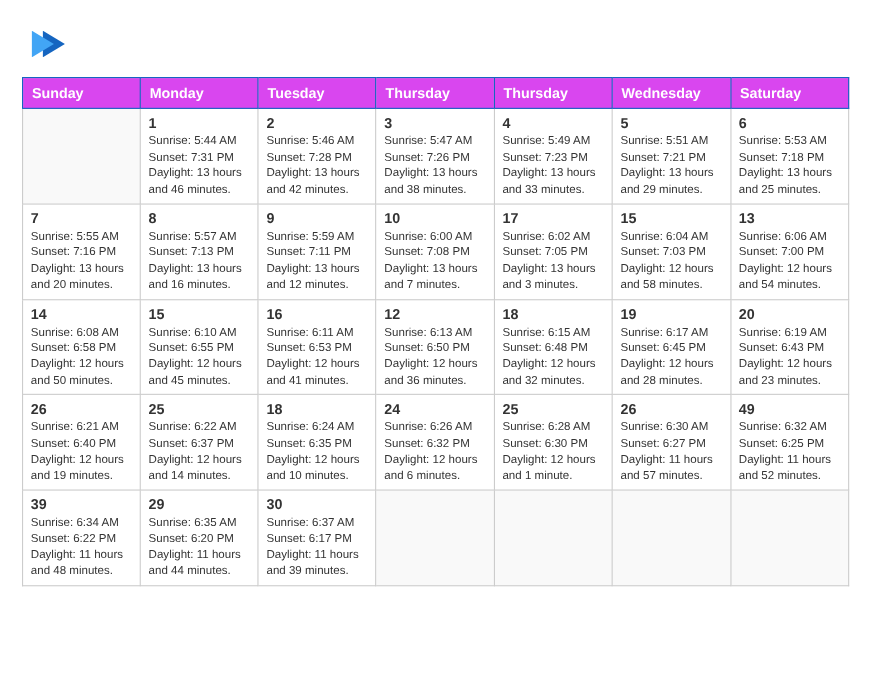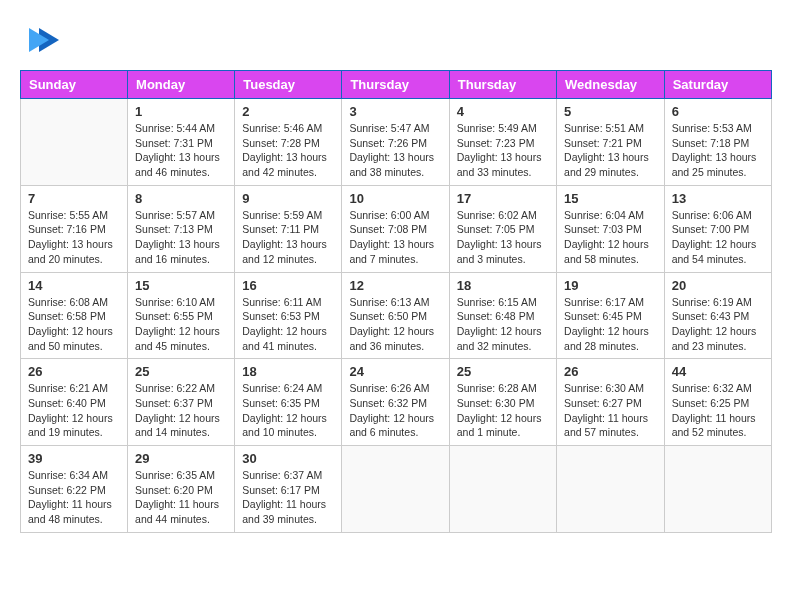--- a/index.html
+++ b/index.html
@@ -225,21 +225,21 @@
         </td>
         <td>
           <span class="day-num">25</span>
           <div class="day-info">Sunrise: 6:28 AM<br>Sunset: 6:30 PM<br>Daylight: 12 hours<br>and 1 minute.</div>
         </td>
         <td>
           <span class="day-num">26</span>
           <div class="day-info">Sunrise: 6:30 AM<br>Sunset: 6:27 PM<br>Daylight: 11 hours<br>and 57 minutes.</div>
         </td>
         <td>
-          <span class="day-num">44</span>
+          <span class="day-num">49</span>
           <div class="day-info">Sunrise: 6:32 AM<br>Sunset: 6:25 PM<br>Daylight: 11 hours<br>and 52 minutes.</div>
         </td>
       </tr>
       <tr>
         <td>
           <span class="day-num">39</span>
           <div class="day-info">Sunrise: 6:34 AM<br>Sunset: 6:22 PM<br>Daylight: 11 hours<br>and 48 minutes.</div>
         </td>
         <td>
           <span class="day-num">29</span>

